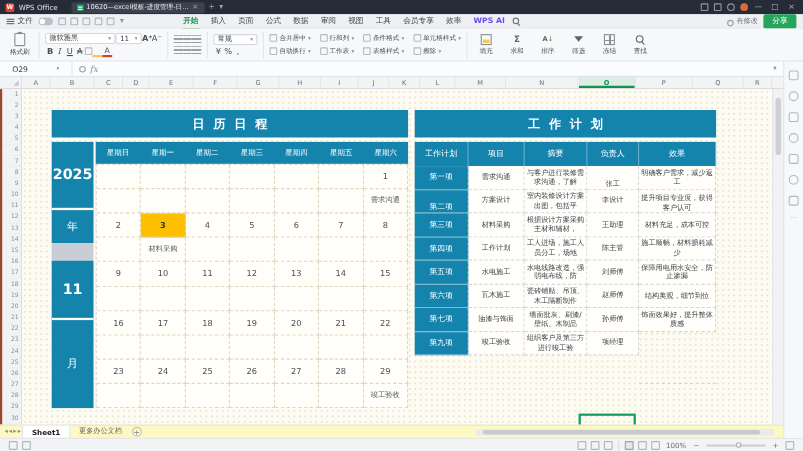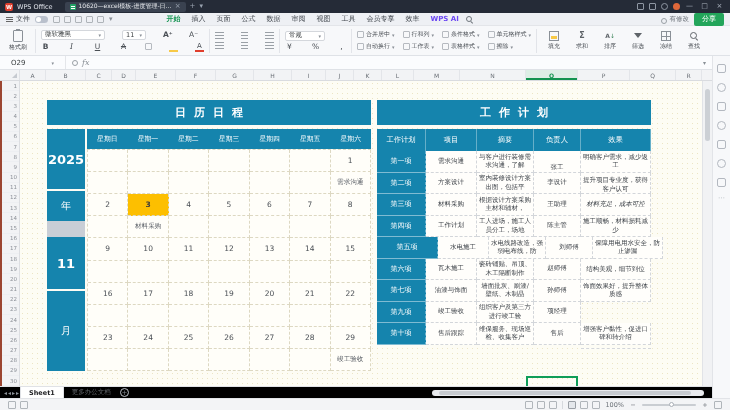--- a/index.html
+++ b/index.html
@@ -38,21 +38,21 @@
 .mag{position:relative;width:8px;height:8px;flex:none}
 .mag:before{content:"";position:absolute;left:1px;top:1px;width:4px;height:4px;border:1px solid #70767d;border-radius:50%}
 .mag:after{content:"";position:absolute;left:6px;top:6px;width:3px;height:1px;background:#70767d;transform:rotate(45deg);transform-origin:0 0}
 .modified{margin-left:auto;display:flex;align-items:flex-end;gap:3px;color:#70767d;font-size:6.5px}
 .dotic{width:6px;height:6px;border:1px solid #9aa0a6;border-radius:50%}
 .share-btn{background:#23a55a;color:#fff;border-radius:2px;padding:1.5px 8px;font-size:7px;display:flex;align-items:center;gap:2px}
 
 
 .toolbar{position:absolute;left:0;top:26px;width:730px;height:30px;background:#f7f8fa;border-bottom:1px solid #dfe2e7;display:flex;align-items:center;padding:0 6px;gap:5px}
 .tgroup{display:flex;flex-direction:column;gap:2px;justify-content:center}
-.trow{display:flex;gap:17px;align-items:center}
+.trow{display:flex;gap:0;align-items:center}
 .divider{width:1px;height:24px;background:#e2e4e9;flex:none}
 .bigpaste{display:flex;flex-direction:column;align-items:center;gap:1px;width:24px}
 .clipb{width:10px;height:12px;border:1px solid #8a9097;border-radius:1px;position:relative}
 .clipb:before{content:"";position:absolute;left:2px;top:-2px;width:4px;height:2px;background:#8a9097}
 .sm-lbl{font-size:6px;color:#4a4f55;white-space:nowrap}
 .sel{background:#fff;border:1px solid #d4d7dc;border-radius:2px;font-size:6.5px;color:#3c4043;display:flex;align-items:center;justify-content:space-between;padding:0 3px;height:10px;gap:3px}
 .caret{font-size:5px;color:#8a9097}
 .fmt{font-size:7.5px;color:#4a4f55;width:9px;text-align:center;line-height:1}
 .fmt.b{font-weight:bold}.fmt.i{font-style:italic;font-family:"DejaVu Serif",serif}.fmt.u{text-decoration:underline}.fmt.s{text-decoration:line-through}
 .colorbtn{position:relative;width:9px;height:10px;font-size:7px;color:#4a4f55;text-align:center;line-height:8px}
@@ -125,21 +125,21 @@
 .wp{left:357px;top:19px;width:274px}
 .wp-header{display:flex;margin-top:4px;height:22px;background:#1584ad;color:#fff}
 .wph{display:flex;align-items:center;justify-content:center;font-size:7.3px;border-right:1px solid rgba(255,255,255,.35);flex:none}
 .wp-rows{display:flex;flex-direction:column}
 .wprow{display:flex;height:21.5px}
 .wpc{display:flex;align-items:center;justify-content:center;text-align:center;font-size:6.5px;color:#3e4349;background:#fffefb;border-right:1px dashed #d3d6da;border-bottom:1px dashed #d3d6da;padding:0 1px;overflow:hidden;flex:none}
 .wpc.first{background:#1584ad;color:#fff;font-size:7px;border-right:1px dashed rgba(255,255,255,.4);border-bottom:1px solid rgba(255,255,255,.45)}
 .clamp{display:-webkit-box;-webkit-line-clamp:2;-webkit-box-orient:vertical;overflow:hidden;line-height:1.3}
 
 
-.sheetbar{position:absolute;left:0;top:386px;width:712px;height:12px;background:#000000;border-top:1px solid #e0e2e6;display:flex;align-items:center;padding:0 4px;gap:1px}
+.sheetbar{position:absolute;left:0;top:386px;width:712px;height:12px;background:#fef9c3;border-top:1px solid #e0e2e6;display:flex;align-items:center;padding:0 4px;gap:1px}
 .navarr{color:#8a9097;font-size:6px;line-height:1}
 .stab{height:100%;display:flex;align-items:center;padding:0 8px;font-size:6.5px;color:#5f6368;white-space:nowrap}
 .stab.active{background:#fff;color:#202124;font-weight:bold;border-left:1px solid #e0e2e6;border-right:1px solid #e0e2e6}
 .addtab{width:9px;height:9px;border-radius:50%;border:1px solid #b9bec5;display:flex;align-items:center;justify-content:center;color:#7d838b;font-size:7px}
 .hscroll{margin-left:auto;width:272px;height:6px;background:#e8eaee;border-radius:3px;position:relative;margin-right:4px}
 .hthumb{position:absolute;left:7px;top:1px;height:4px;width:252px;background:#c6cad0;border-radius:2px}
 
 
 .statusbar{position:absolute;left:0;top:398px;width:730px;height:12px;background:#f3f4f6;border-top:1px solid #e2e4e8;display:flex;align-items:center;padding:0 8px;gap:5px;font-size:6.5px;color:#6b7177}
 .statusbar .spacer{flex:1}
@@ -577,21 +577,21 @@
                 <span class="clamp">与客户进行装修需求沟通，了解</span>
               </div>
               <div class="wpc" style="width: 47px; align-items: flex-end;">
                 <span>张工</span>
               </div>
               <div class="wpc" style="width: 70px;">
                 <span class="clamp">明确客户需求，减少返工</span>
               </div>
             </div>
             <div class="wprow">
-              <div class="wpc first" style="width: 49px;">
+              <div class="wpc first" style="width: 49px; align-items: flex-end;">
                 <span>第二项</span>
               </div>
               <div class="wpc" style="width: 51px;">
                 <span>方案设计</span>
               </div>
               <div class="wpc" style="width: 57px;">
                 <span class="clamp">室内装修设计方案出图，包括平</span>
               </div>
               <div class="wpc" style="width: 47px;">
                 <span>李设计</span>
@@ -606,21 +606,21 @@
               </div>
               <div class="wpc" style="width: 51px;">
                 <span>材料采购</span>
               </div>
               <div class="wpc" style="width: 57px;">
                 <span class="clamp">根据设计方案采购主材和辅材，</span>
               </div>
               <div class="wpc" style="width: 47px;">
                 <span>王助理</span>
               </div>
-              <div class="wpc" style="width: 70px; font-style: italic;">
+              <div class="wpc" style="width: 70px;">
                 <span class="clamp">材料充足，成本可控</span>
               </div>
             </div>
             <div class="wprow">
               <div class="wpc first" style="width: 49px;">
                 <span>第四项</span>
               </div>
               <div class="wpc" style="width: 51px;">
                 <span>工作计划</span>
               </div>
@@ -628,21 +628,21 @@
                 <span class="clamp">工人进场，施工人员分工，场地</span>
               </div>
               <div class="wpc" style="width: 47px;">
                 <span>陈主管</span>
               </div>
               <div class="wpc" style="width: 70px;">
                 <span class="clamp">施工顺畅，材料损耗减少</span>
               </div>
             </div>
             <div class="wprow">
-              <div class="wpc first" style="width: 61px;">
+              <div class="wpc first" style="width: 49px;">
                 <span>第五项</span>
               </div>
               <div class="wpc" style="width: 51px;">
                 <span>水电施工</span>
               </div>
               <div class="wpc" style="width: 57px;">
                 <span class="clamp">水电线路改造，强弱电布线，防</span>
               </div>
               <div class="wpc" style="width: 47px;">
                 <span>刘师傅</span>
@@ -693,37 +693,20 @@
                 <span>竣工验收</span>
               </div>
               <div class="wpc" style="width: 57px; justify-content: center;">
                 <span class="clamp">组织客户及第三方进行竣工验</span>
               </div>
               <div class="wpc" style="width: 47px;">
                 <span>项经理</span>
               </div>
               <div class="wpc" style="width: 70px; margin-top: 46px;">
                 <span class="clamp">保证质量，提升客户满意度</span>
-              </div>
-            </div>
-            <div class="wprow">
-              <div class="wpc first" style="width: 49px;">
-                <span>第十项</span>
-              </div>
-              <div class="wpc" style="width: 51px;">
-                <span>售后跟踪</span>
-              </div>
-              <div class="wpc" style="width: 57px;">
-                <span class="clamp">维保服务、现场巡检、收集客户</span>
-              </div>
-              <div class="wpc" style="width: 47px;">
-                <span>售后</span>
-              </div>
-              <div class="wpc" style="width: 70px;">
-                <span class="clamp">增强客户黏性，促进口碑和转介绍</span>
               </div>
             </div>
           </div>
       </div>
 
     </div>
 
     <div class="selrect"></div>
     <div class="vscroll">
       <div class="vthumb"></div>

